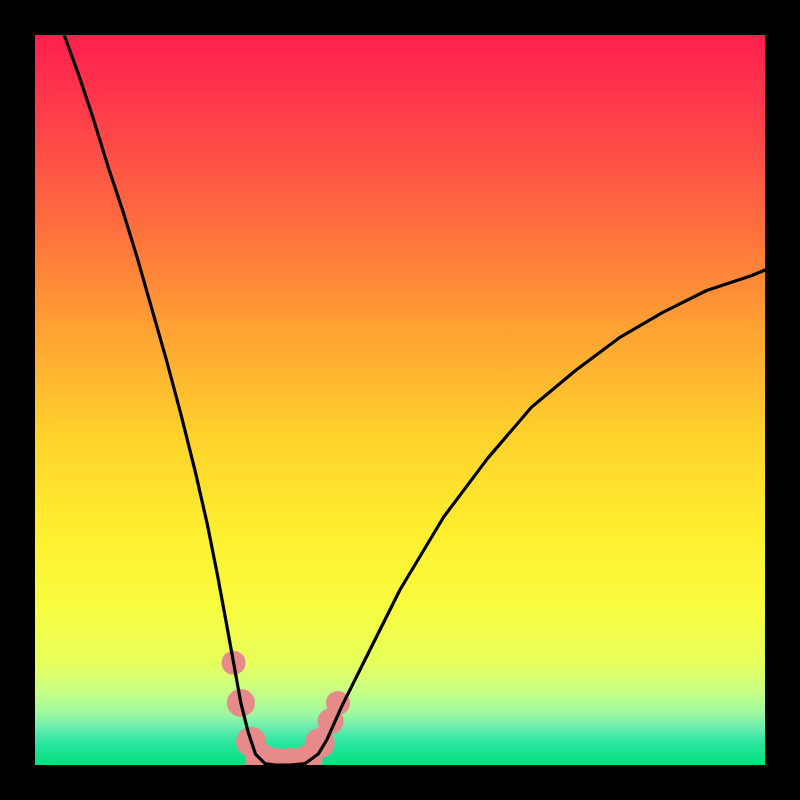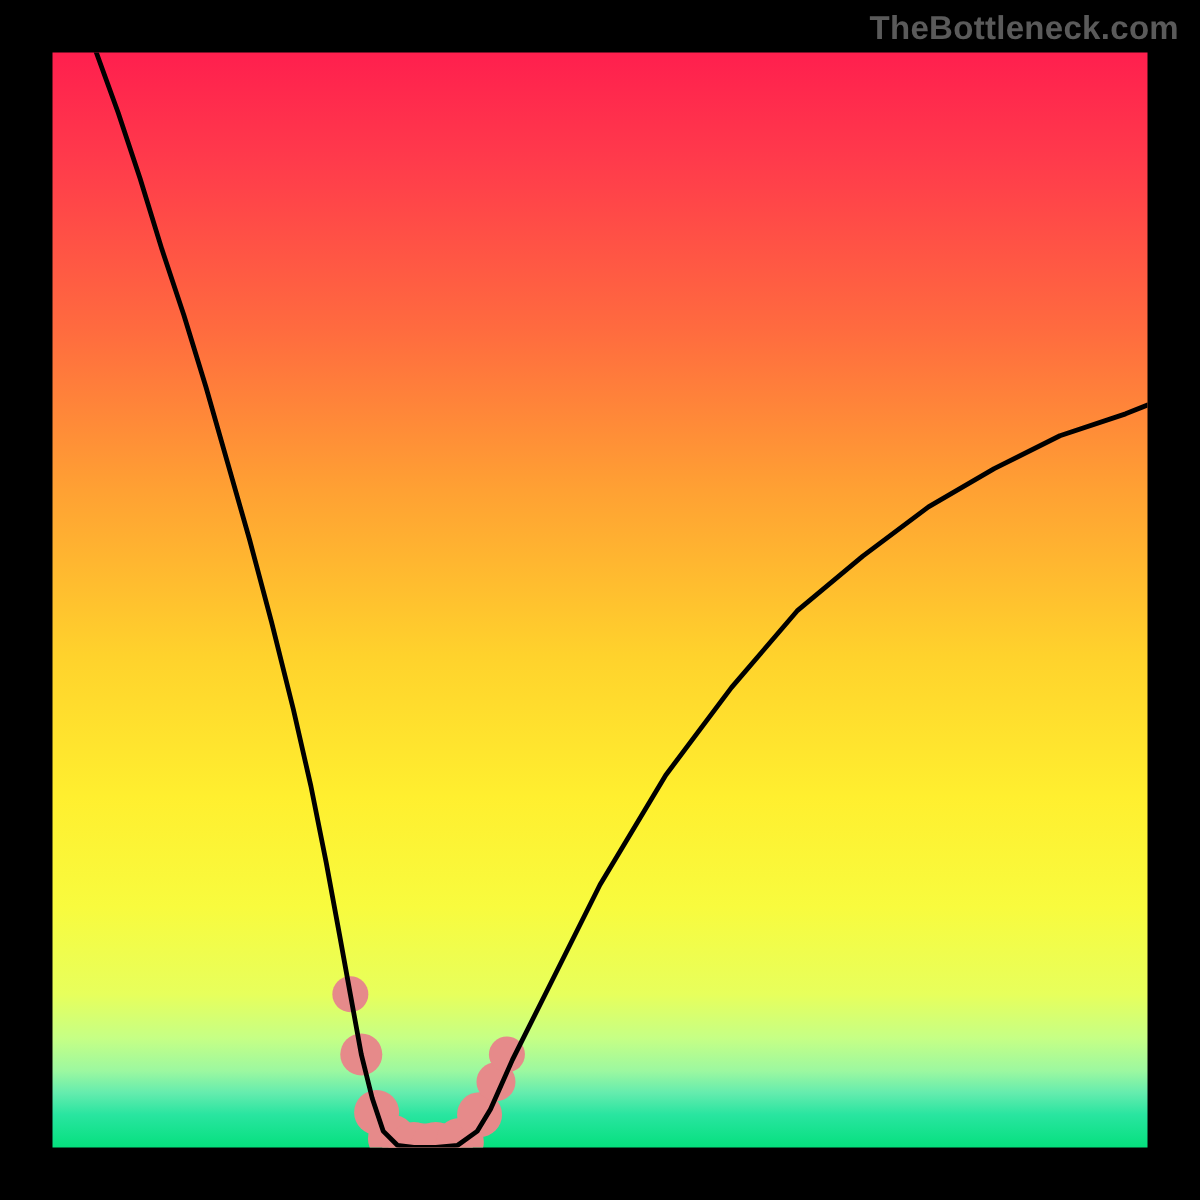--- a/index.html
+++ b/index.html
@@ -42,21 +42,20 @@
     width: 730px;
     height: 730px;
     overflow: visible;
   }
 </style>
 </head>
 <body>
 
 <div class="frame">
 
-  <div class="watermark">TheBottleneck.com</div>
 
   <div class="plot-area" style="background: linear-gradient(rgb(255, 31, 78) 0%, rgb(255, 59, 75) 10%, rgb(255, 106, 63) 25%, rgb(255, 161, 51) 40%, rgb(255, 210, 44) 55%, rgb(255, 239, 47) 68%, rgb(248, 251, 62) 78%, rgb(231, 255, 92) 86%, rgb(198, 255, 133) 90%, rgb(156, 248, 160) 93%, rgb(101, 236, 174) 95%, rgb(41, 229, 160) 97%, rgb(5, 224, 126) 100%);">
     <svg class="curve-layer" viewBox="0 0 730 730" preserveAspectRatio="none">
       <g id="highlight-group">
           <rect x="219" y="713.94" width="62.05000000000001" height="22.06" rx="10" fill="#e68a8a"></rect>
           <circle cx="198.56" cy="627.8" r="12" fill="#e68a8a"></circle>
           <circle cx="205.85999999999999" cy="667.95" r="14" fill="#e68a8a"></circle>
           <circle cx="216.07999999999998" cy="706.64" r="15" fill="#e68a8a"></circle>
           <circle cx="226.3" cy="724.16" r="16" fill="#e68a8a"></circle>
           <circle cx="240.9" cy="730" r="17" fill="#e68a8a"></circle>

